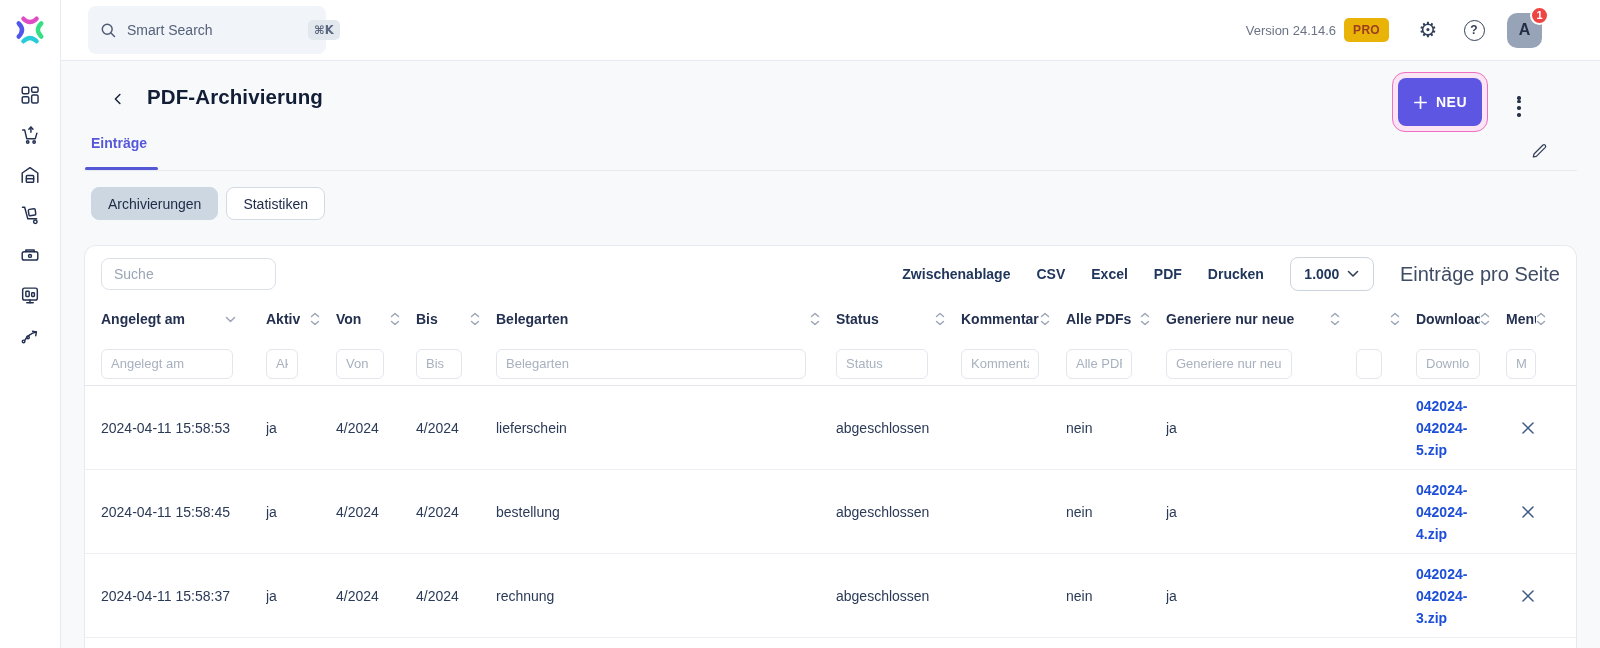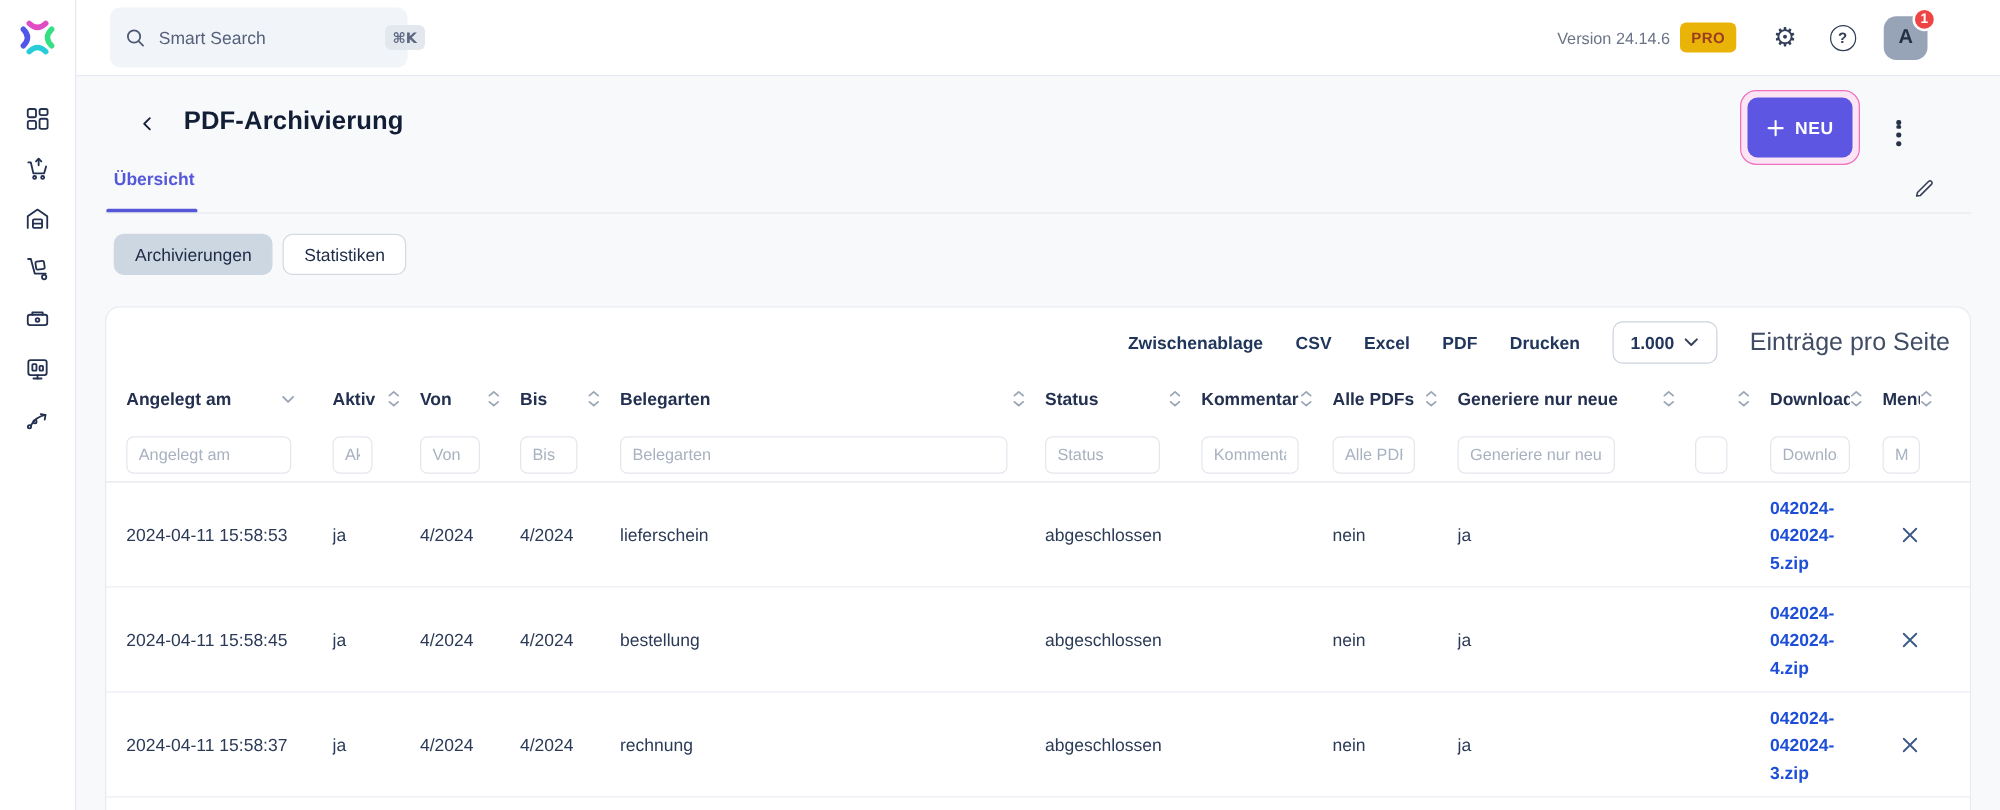--- a/index.html
+++ b/index.html
@@ -191,37 +191,38 @@
     </button>
   </div>
   <button class="icon-btn kebab">
     <span>
         <span></span>
         <span></span>
         <span></span>
       </span>
   </button>
 
-  <div class="tab">Übersicht</div>
+  <div class="tab">Einträge</div>
   <div class="tab-underline"></div>
   <div class="tabbar-line"></div>
   <button class="pencil">
     <svg width="20" height="20" viewBox="0 0 24 24" fill="none" stroke="#333f56" stroke-width="1.5" stroke-linecap="round" stroke-linejoin="round">
       <path d="m5.2 19 .8-3.4L16.8 4.8a2 2 0 0 1 2.8 2.8L8.8 18.4 5.2 19z"></path>
     </svg>
   </button>
 
   <div class="toggles">
     <button class="toggle active">Archivierungen</button>
     <button class="toggle inactive">Statistiken</button>
   </div>
 
   <div class="card">
 
     <div class="card-toolbar">
+      <input class="suche" placeholder="Suche" style="">
       <div class="toolbar-right">
         <button class="export-link">Zwischenablage</button>
         <button class="export-link">CSV</button>
         <button class="export-link">Excel</button>
         <button class="export-link">PDF</button>
         <button class="export-link">Drucken</button>
         <div class="pagesize">
           <span>1.000</span>
           <svg width="12" height="8" viewBox="0 0 12 8" fill="none" stroke="#33405a" stroke-width="1.6" stroke-linecap="round" stroke-linejoin="round">
               <path d="m1.5 1.5 4.5 4.5 4.5-4.5"></path>

